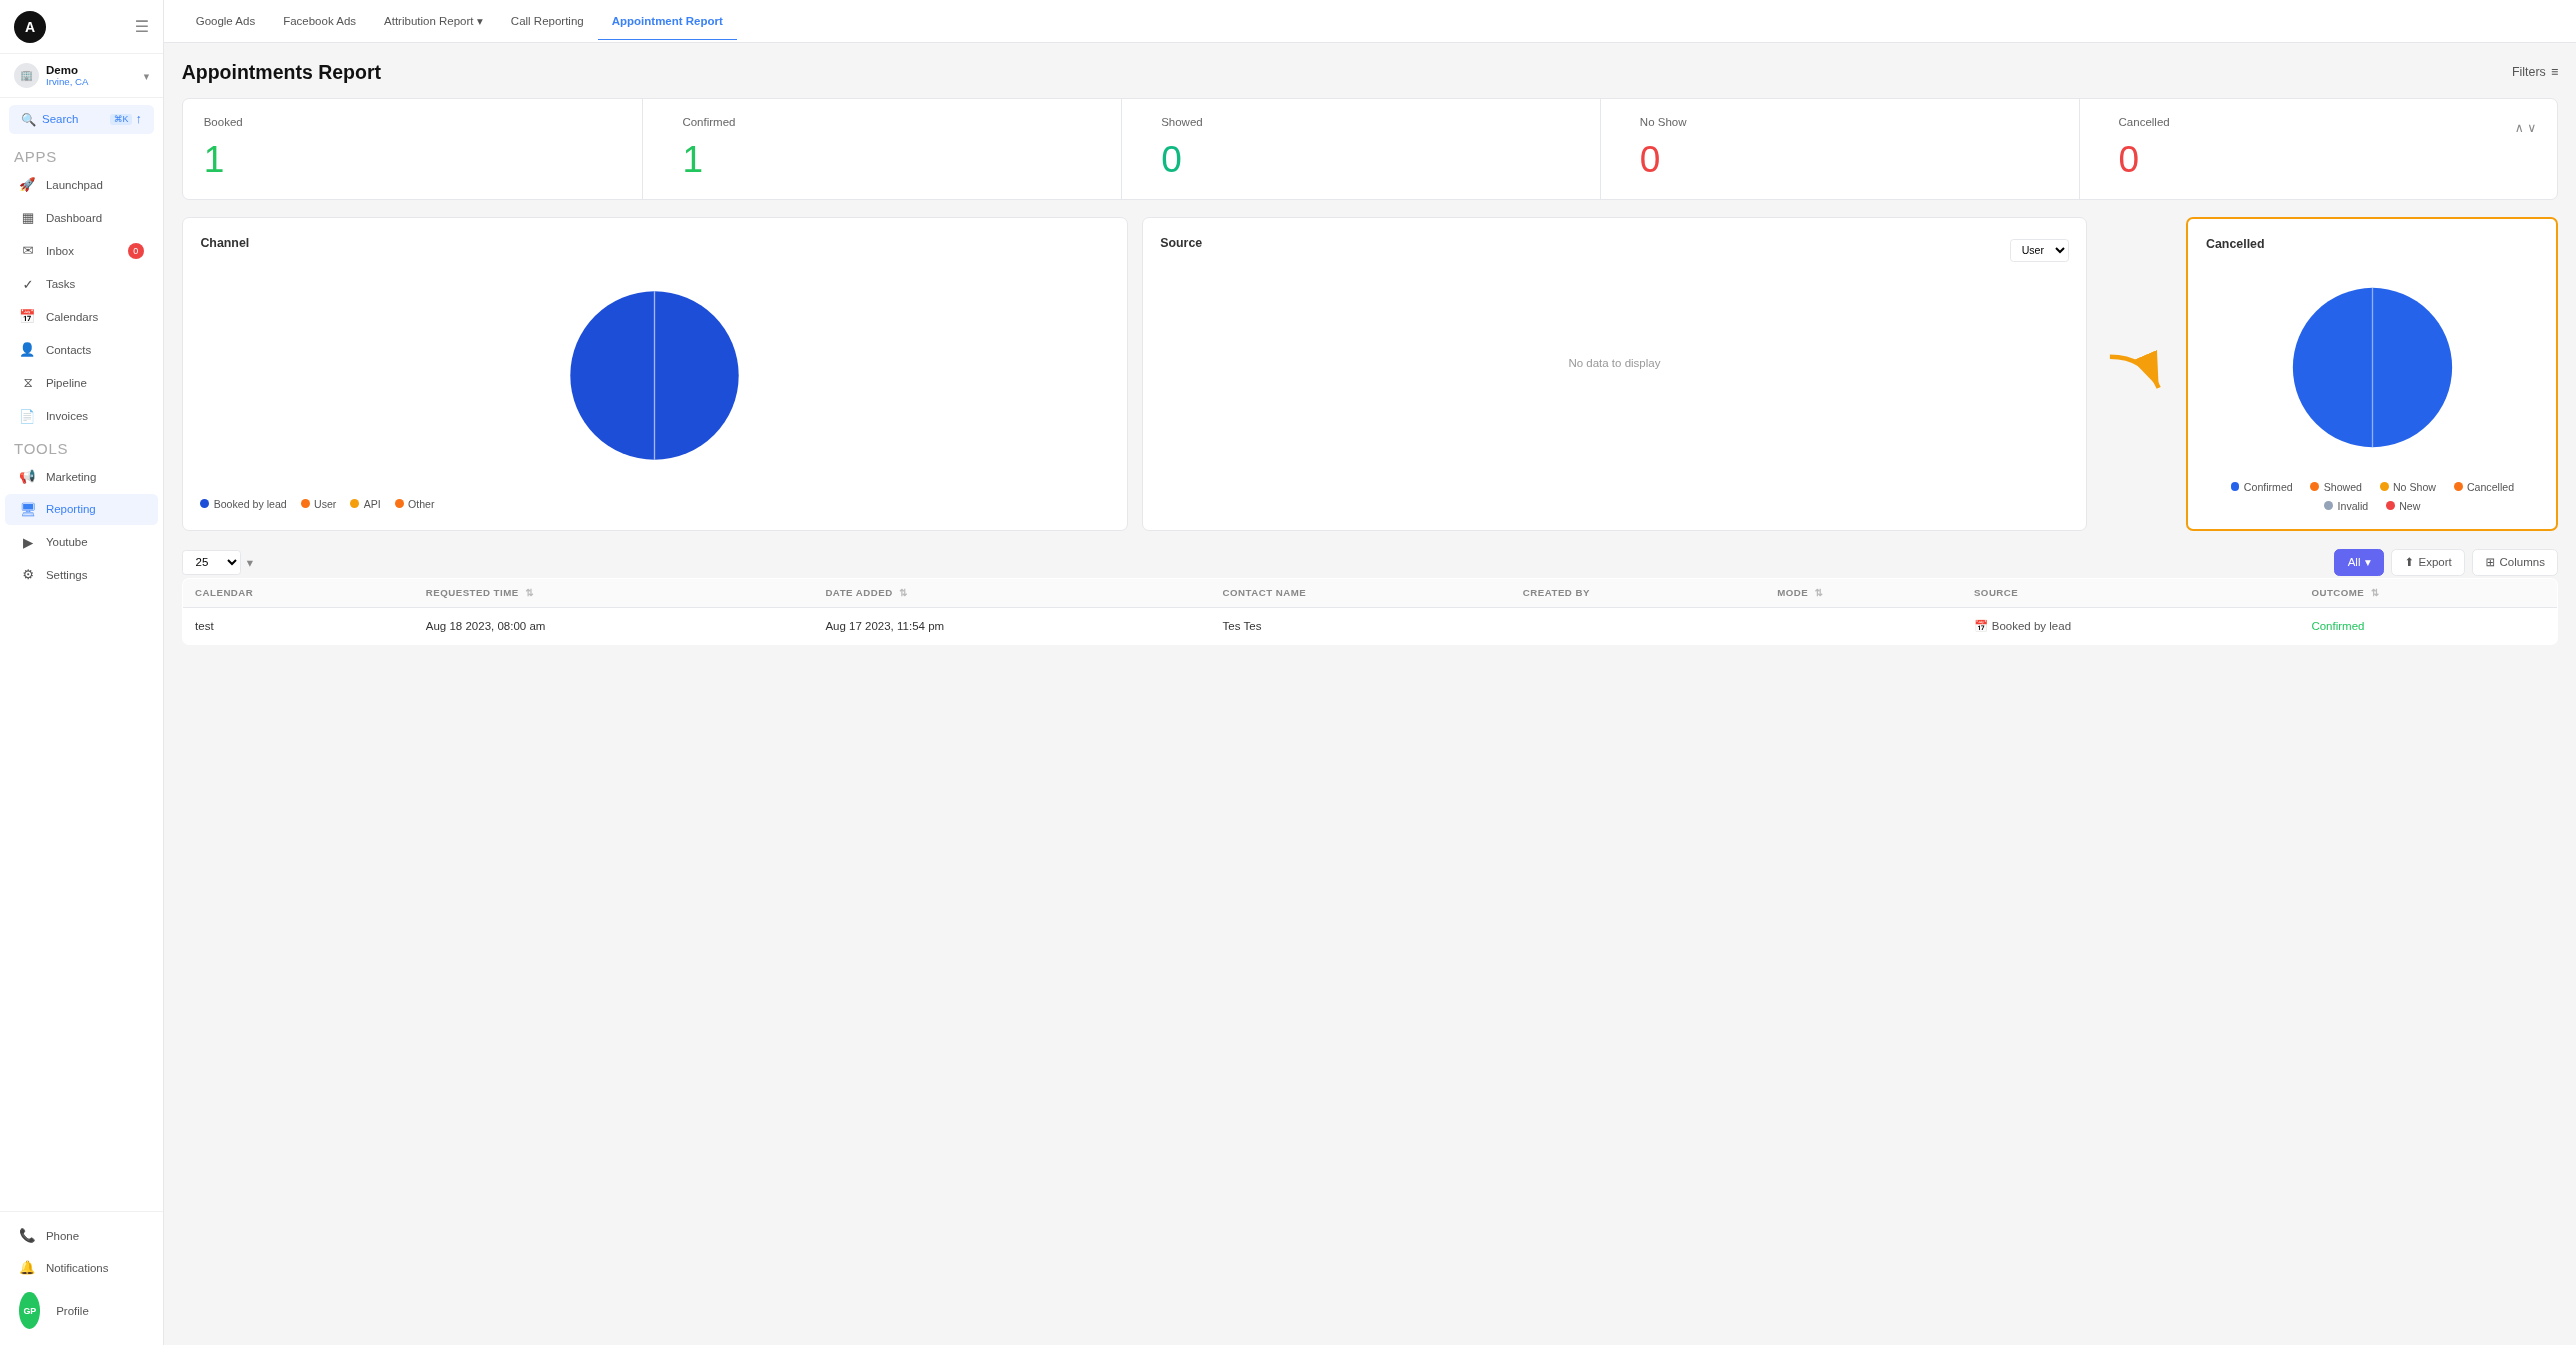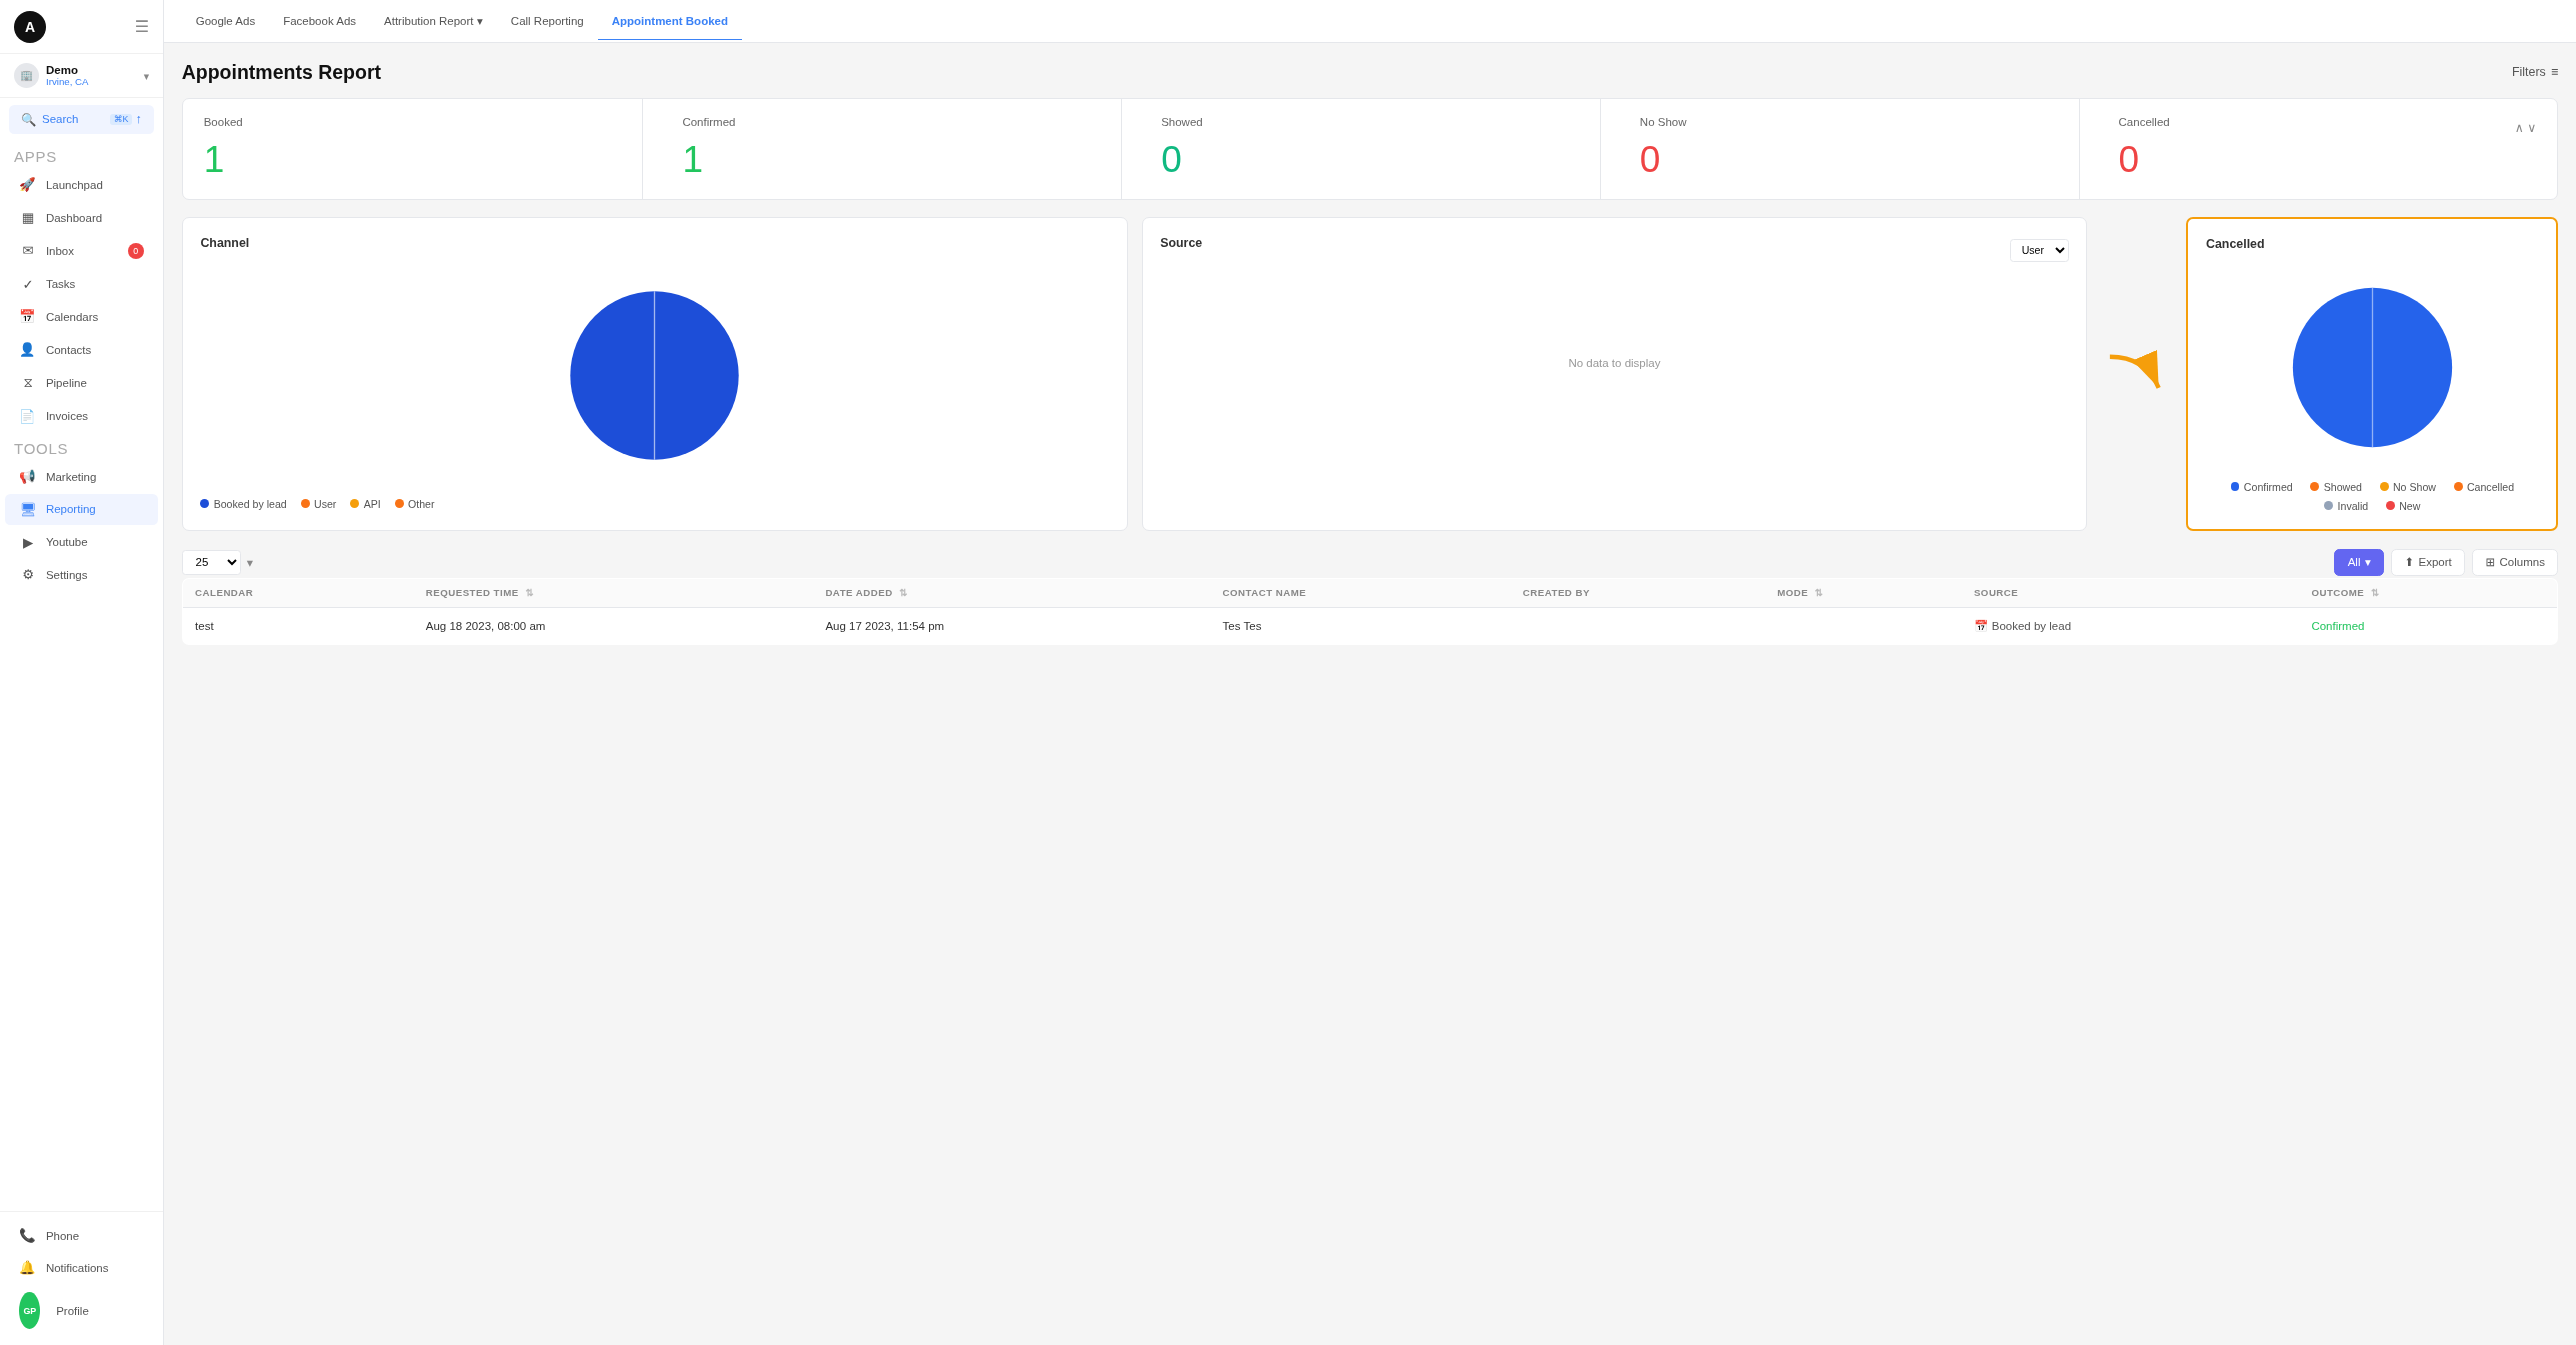--- a/index.html
+++ b/index.html
@@ -357,21 +357,21 @@
       <span>Facebook Ads</span>
     </div>
     <div class="topnav-item topnav-item-with-arrow">
       <span>Attribution Report</span>
       <span>▾</span>
     </div>
     <div class="topnav-item">
       <span>Call Reporting</span>
     </div>
     <div class="topnav-item active">
-      <span>Appointment Booked</span>
+      <span>Appointment Report</span>
     </div>
   </div>
 
   <div id="content">
 
     <div class="page-header">
       <h1 class="page-title">Appointments Report</h1>
       <div class="filters-btn">
         <span>Filters</span>
         <span>≡</span>

